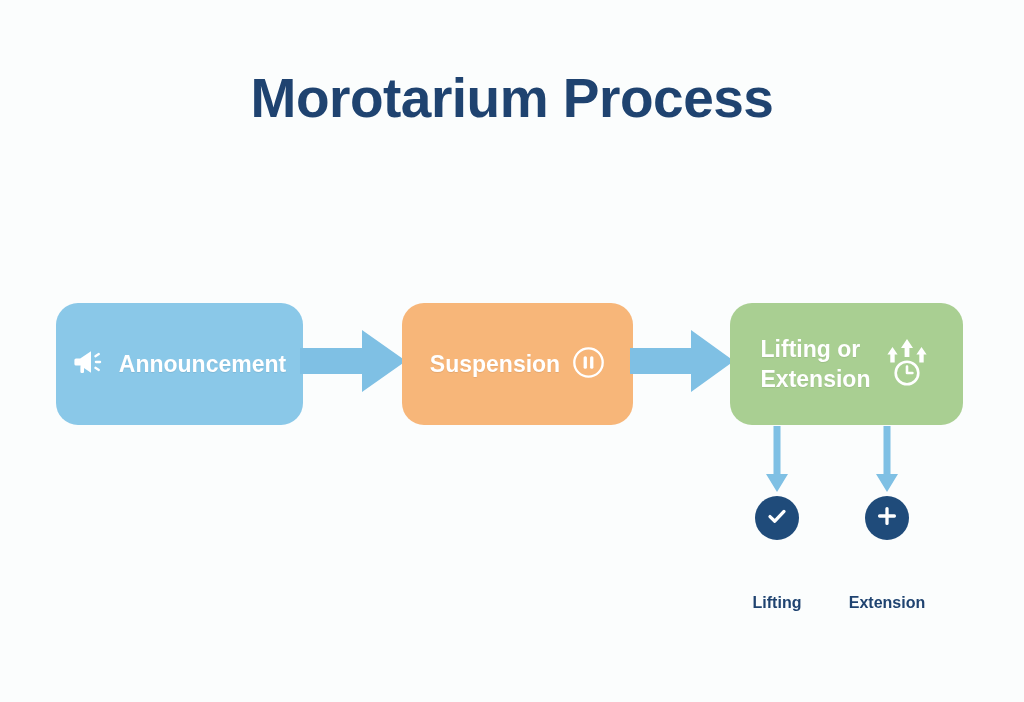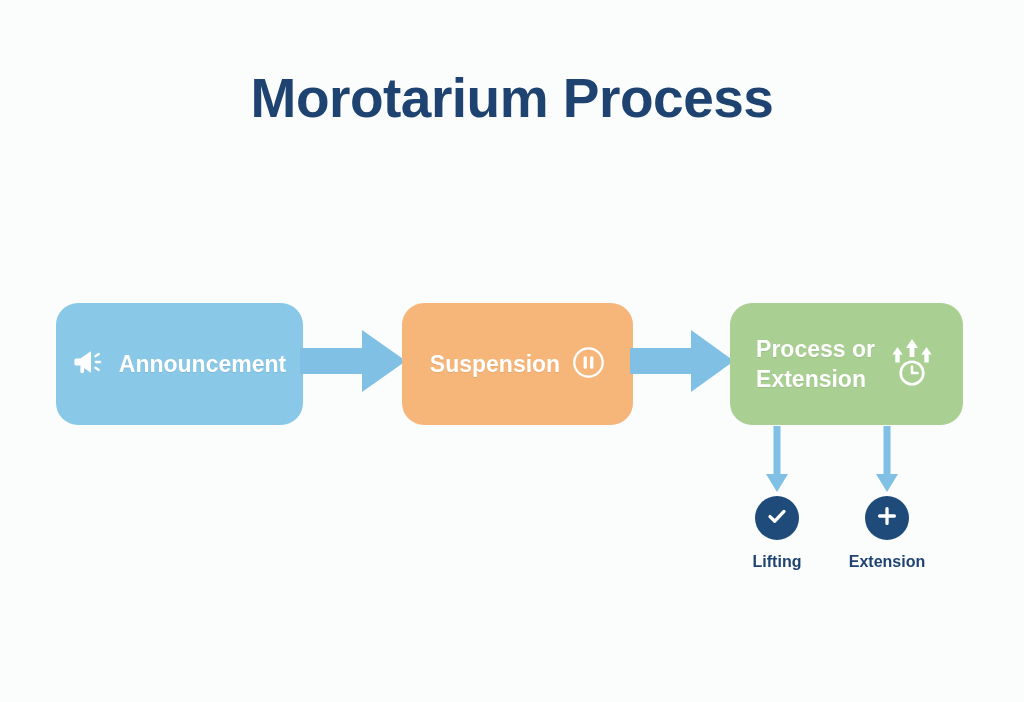--- a/index.html
+++ b/index.html
@@ -98,20 +98,21 @@
   #branch-arrow-extension { left: 872px; }
 
   
   .branch-node {
     position: absolute;
     top: 496px;
     width: 110px;
     display: flex;
     flex-direction: column;
     align-items: center;
+    gap: 41px;
   }
   #branch-lifting   { left: 722px; }
   #branch-extension { left: 832px; }
 
   .branch-circle {
     width: 44px;
     height: 44px;
     border-radius: 50%;
     background: #1f4b7a;
     display: flex;
@@ -166,21 +167,21 @@
   </div>
 
   <div class="block-arrow" id="arrow-2">
     <svg width="104" height="62" viewBox="0 0 104 62" preserveAspectRatio="none">
       <path d="M0 18 H61 V0 L104 31 L61 62 V44 H0 Z" fill="#7fc0e4"></path>
     </svg>
   </div>
 
   <div class="stage-box" id="stage-lifting-extension">
     <div class="stage-inner">
-      <span class="stage-label">Process or
+      <span class="stage-label">Lifting or
 Extension</span>
       <span class="icon">
         <svg width="50" height="50" viewBox="0 0 50 50" fill="none">
           <path d="M25 2 L31 11 H27.4 V20 H22.6 V11 H19 Z" fill="#ffffff"></path>
           <path d="M10.5 10 L15.6 17.6 H12.7 V25.4 H8.3 V17.6 H5.4 Z" fill="#ffffff"></path>
           <path d="M39.5 10 L44.6 17.6 H41.7 V25.4 H37.3 V17.6 H34.4 Z" fill="#ffffff"></path>
           <circle cx="25" cy="36" r="11.3" stroke="#ffffff" stroke-width="2.6"></circle>
           <path d="M25 29.6 V36 H30.4" stroke="#ffffff" stroke-width="2.6" stroke-linecap="round" stroke-linejoin="round"></path>
         </svg>
       </span>

